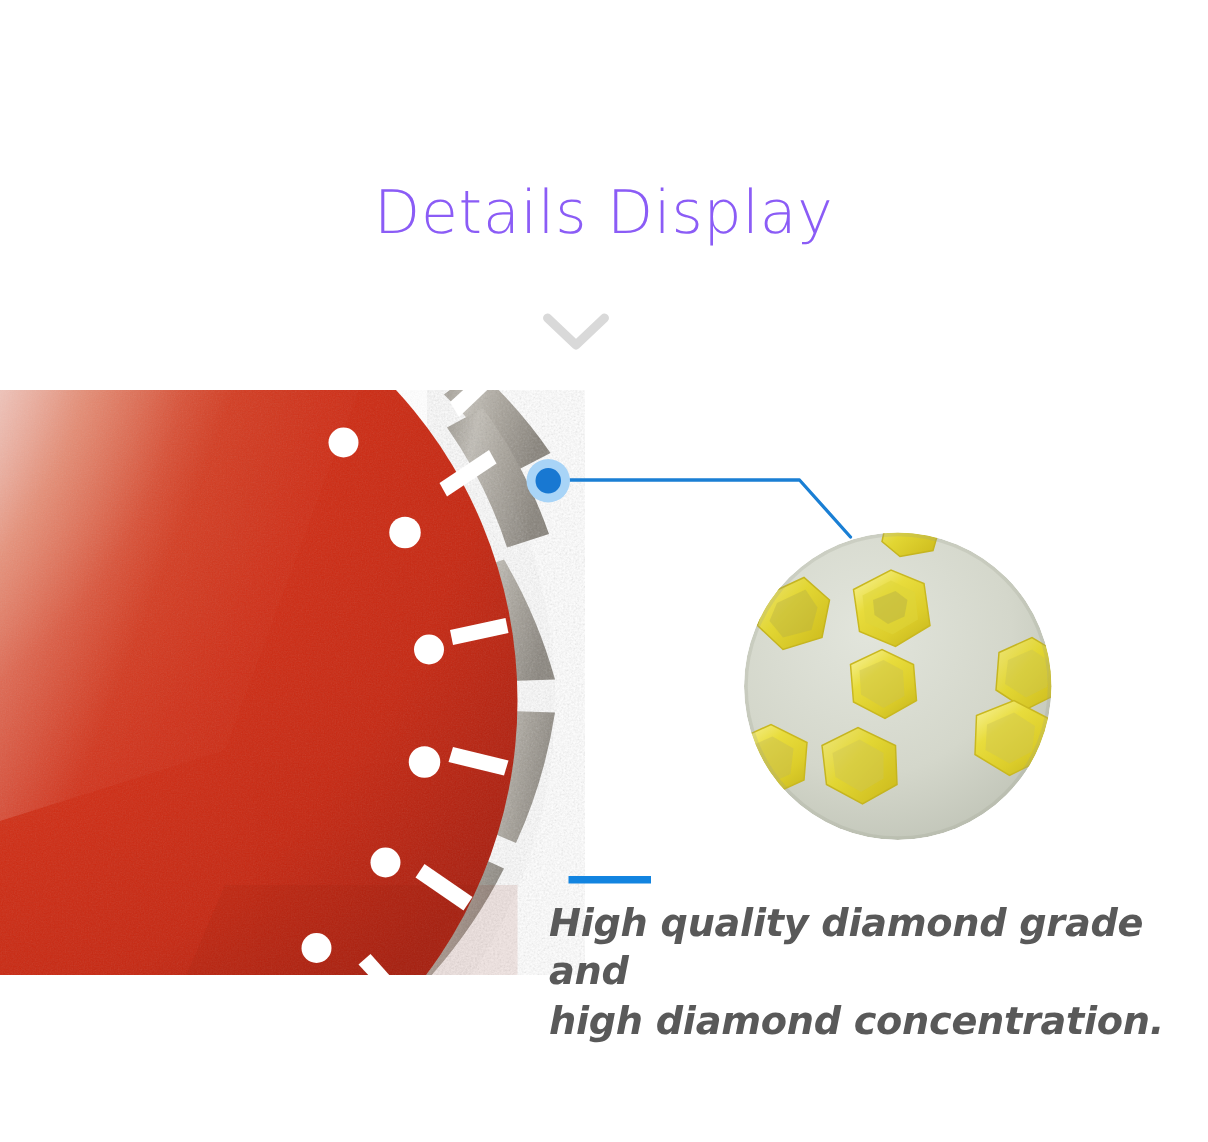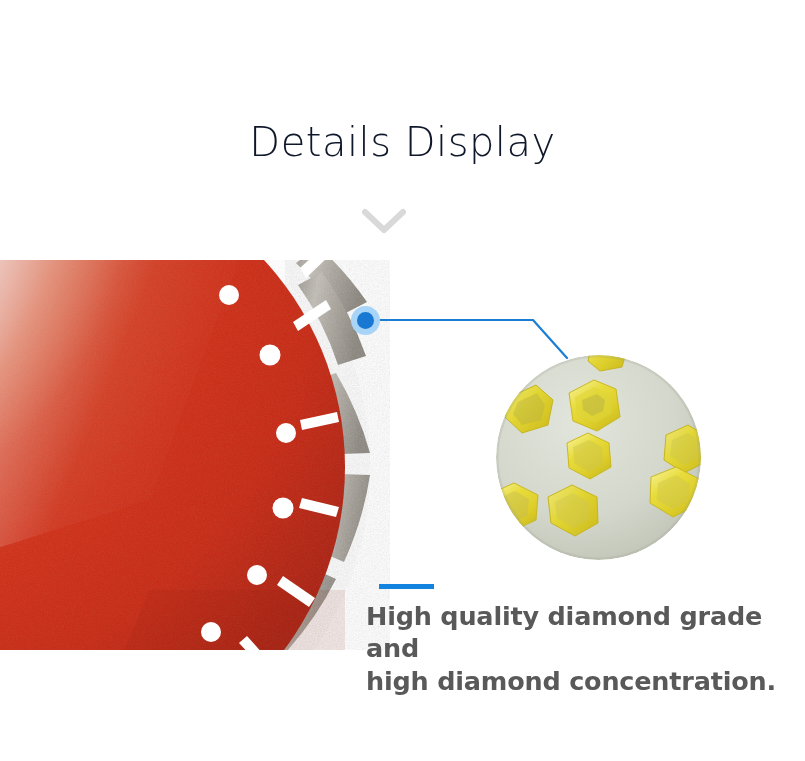--- a/index.html
+++ b/index.html
@@ -24,21 +24,21 @@
   
   #page-title {
     position: absolute;
     left: 0; right: 0;
     top: 122px;
     text-align: center;
     font-family: "DejaVu Sans", sans-serif;
     font-size: 40px;
     font-weight: 300;
     letter-spacing: 0.5px;
-    color: #0f172a;
+    color: #8b5cf6;
     line-height: 1;
     white-space: nowrap;
   }
   #chevron-wrap {
     position: absolute;
     left: 362px;
     top: 206px;
     width: 44px; height: 30px;
   }
 
@@ -89,20 +89,21 @@
     border-radius: 50%;
     background: #1878d2;
   }
 
   
   #caption-block {
     position: absolute;
     left: 366px;
     top: 584px;
     width: 420px;
+    font-style: italic;
   }
   #caption-rule {
     width: 55px;
     height: 5px;
     background: #1284e0;
     margin-left: 13px;
     margin-bottom: 11px;
   }
   #caption-text {
     font-family: "DejaVu Sans", sans-serif;

